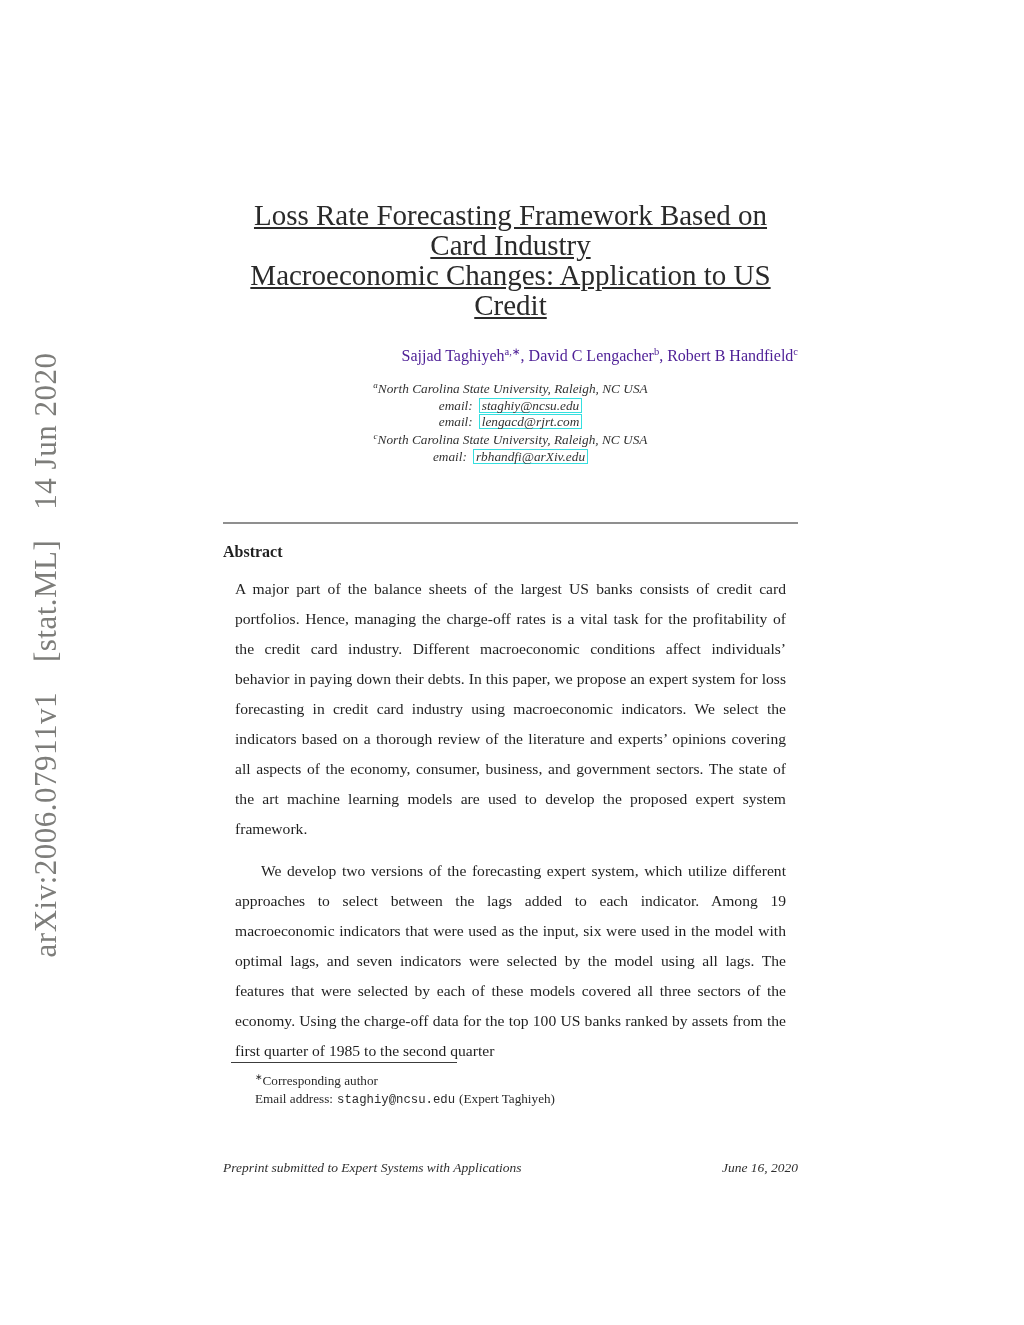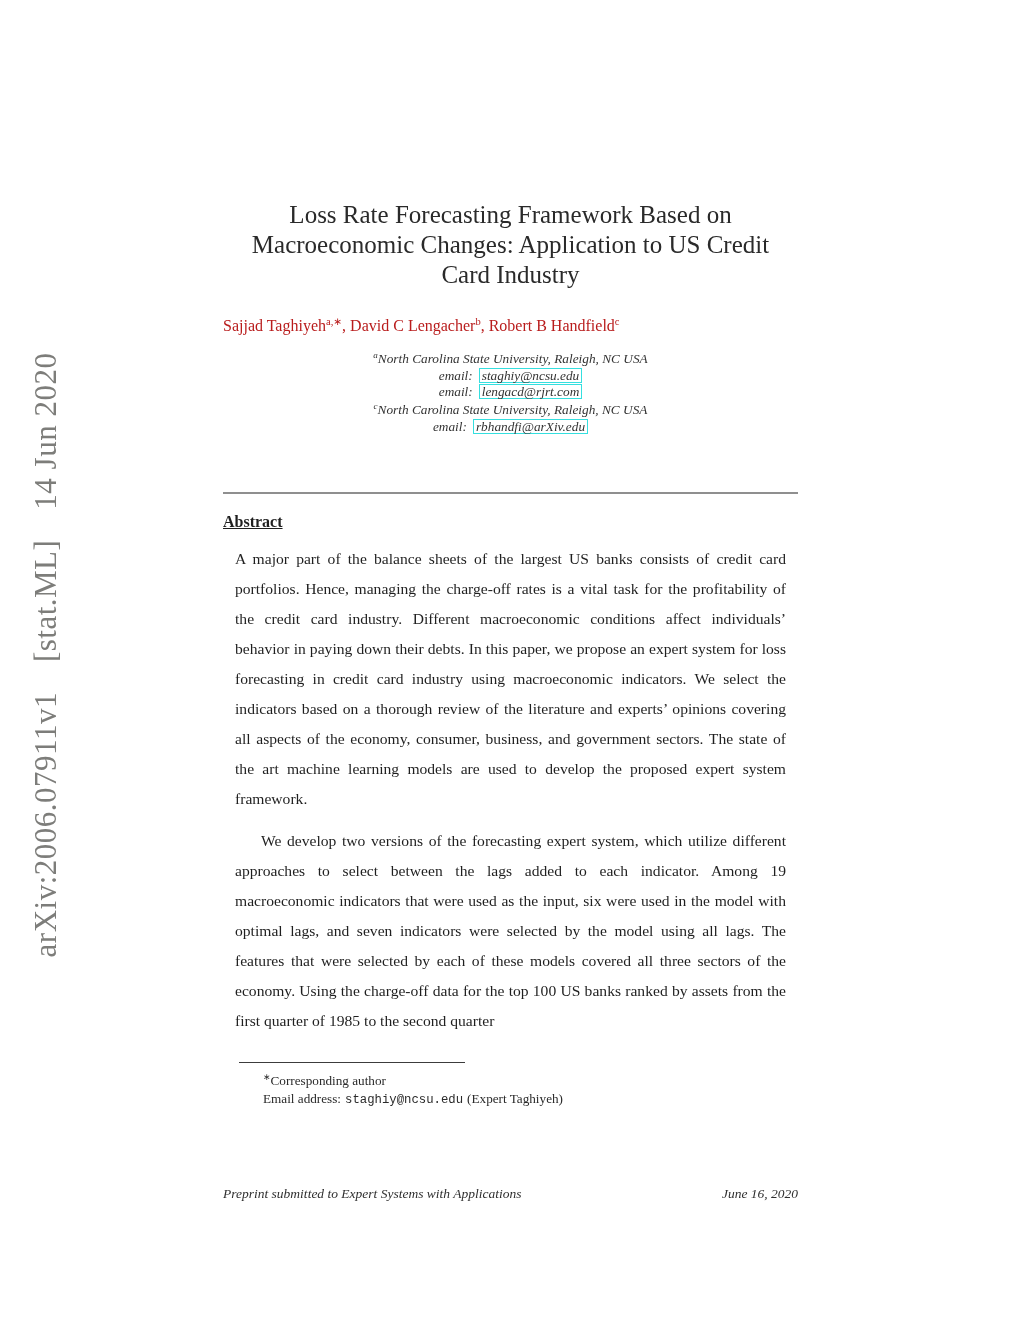--- a/index.html
+++ b/index.html
@@ -31,32 +31,33 @@
   }
   .content {
     position: absolute;
     left: 223px;
     top: 0;
     width: 575px;
     height: 1325px;
   }
   .title {
     margin: 200px 0 0 0;
-    font-size: 25px;
+    font-size: 29px;
     font-weight: normal;
     line-height: 30px;
     text-align: center;
     color: #2a2a2a;
+    text-decoration: underline;
   }
   .title .tline { display: block; }
   .authors {
     margin-top: 25px;
-    text-align: left;
+    text-align: right;
     font-size: 16px;
-    color: #b91c1c;
+    color: #4c1d95;
     font-family: Liberation Serif, serif;
   }
   .authors sup { font-size: 10.5px; }
   .affiliations {
     margin-top: 13px;
     text-align: center;
     font-style: italic;
     font-size: 13.3px;
     line-height: 15.9px;
     color: #333333;
@@ -73,34 +74,33 @@
     margin-top: 57px;
     border: none;
     border-top: 2px solid #8f8f8f;
     height: 0;
   }
   .abs-head {
     margin-top: 19px;
     font-size: 16px;
     font-weight: bold;
     color: #1f1f1f;
-    text-decoration: underline;
   }
   .para {
     margin: 12px;
     font-size: 15.6px;
     line-height: 30px;
     text-align: justify;
     color: #1f1f1f;
   }
   .p1 { margin-top: 13px; }
   .p2 { text-indent: 26px; }
   .footnote {
     position: absolute;
-    left: 16px;
+    left: 8px;
     top: 1062px;
     width: 575px;
     font-size: 13.2px;
     line-height: 17.5px;
     color: #2a2a2a;
   }
   .fn-rule {
     width: 226px;
     border: none;
     border-top: 1.2px solid #3c3c3c;
@@ -118,40 +118,39 @@
   .footer {
     position: absolute;
     left: 0;
     top: 1160px;
     width: 575px;
     display: flex;
     justify-content: space-between;
     font-style: italic;
     font-size: 13.5px;
     color: #2e2e2e;
-    margin-top: 26px;
   }
 </style>
 </head>
 <body>
 
 <div class="page">
 
   <div class="watermark">
     <span>arXiv:2006.07911v1</span>
     <span>[stat.ML]</span>
     <span>14 Jun 2020</span>
   </div>
 
   <div class="content">
 
     <h1 class="title">
       <span class="tline">Loss Rate Forecasting Framework Based on</span>
+      <span class="tline">Card Industry</span>
       <span class="tline">Macroeconomic Changes: Application to US Credit</span>
-      <span class="tline">Card Industry</span>
     </h1>
 
     <div class="authors">
       <span><span>Sajjad Taghiyeh</span><sup>a,∗</sup><span>,</span></span>
       <span><span>David C Lengacher</span><sup>b</sup><span>,</span></span>
       <span><span>Robert B Handfield</span><sup>c</sup><span></span></span>
     </div>
 
     <div class="affiliations">
       <div><sup>a</sup><span>North Carolina State University, Raleigh, NC USA</span></div>

